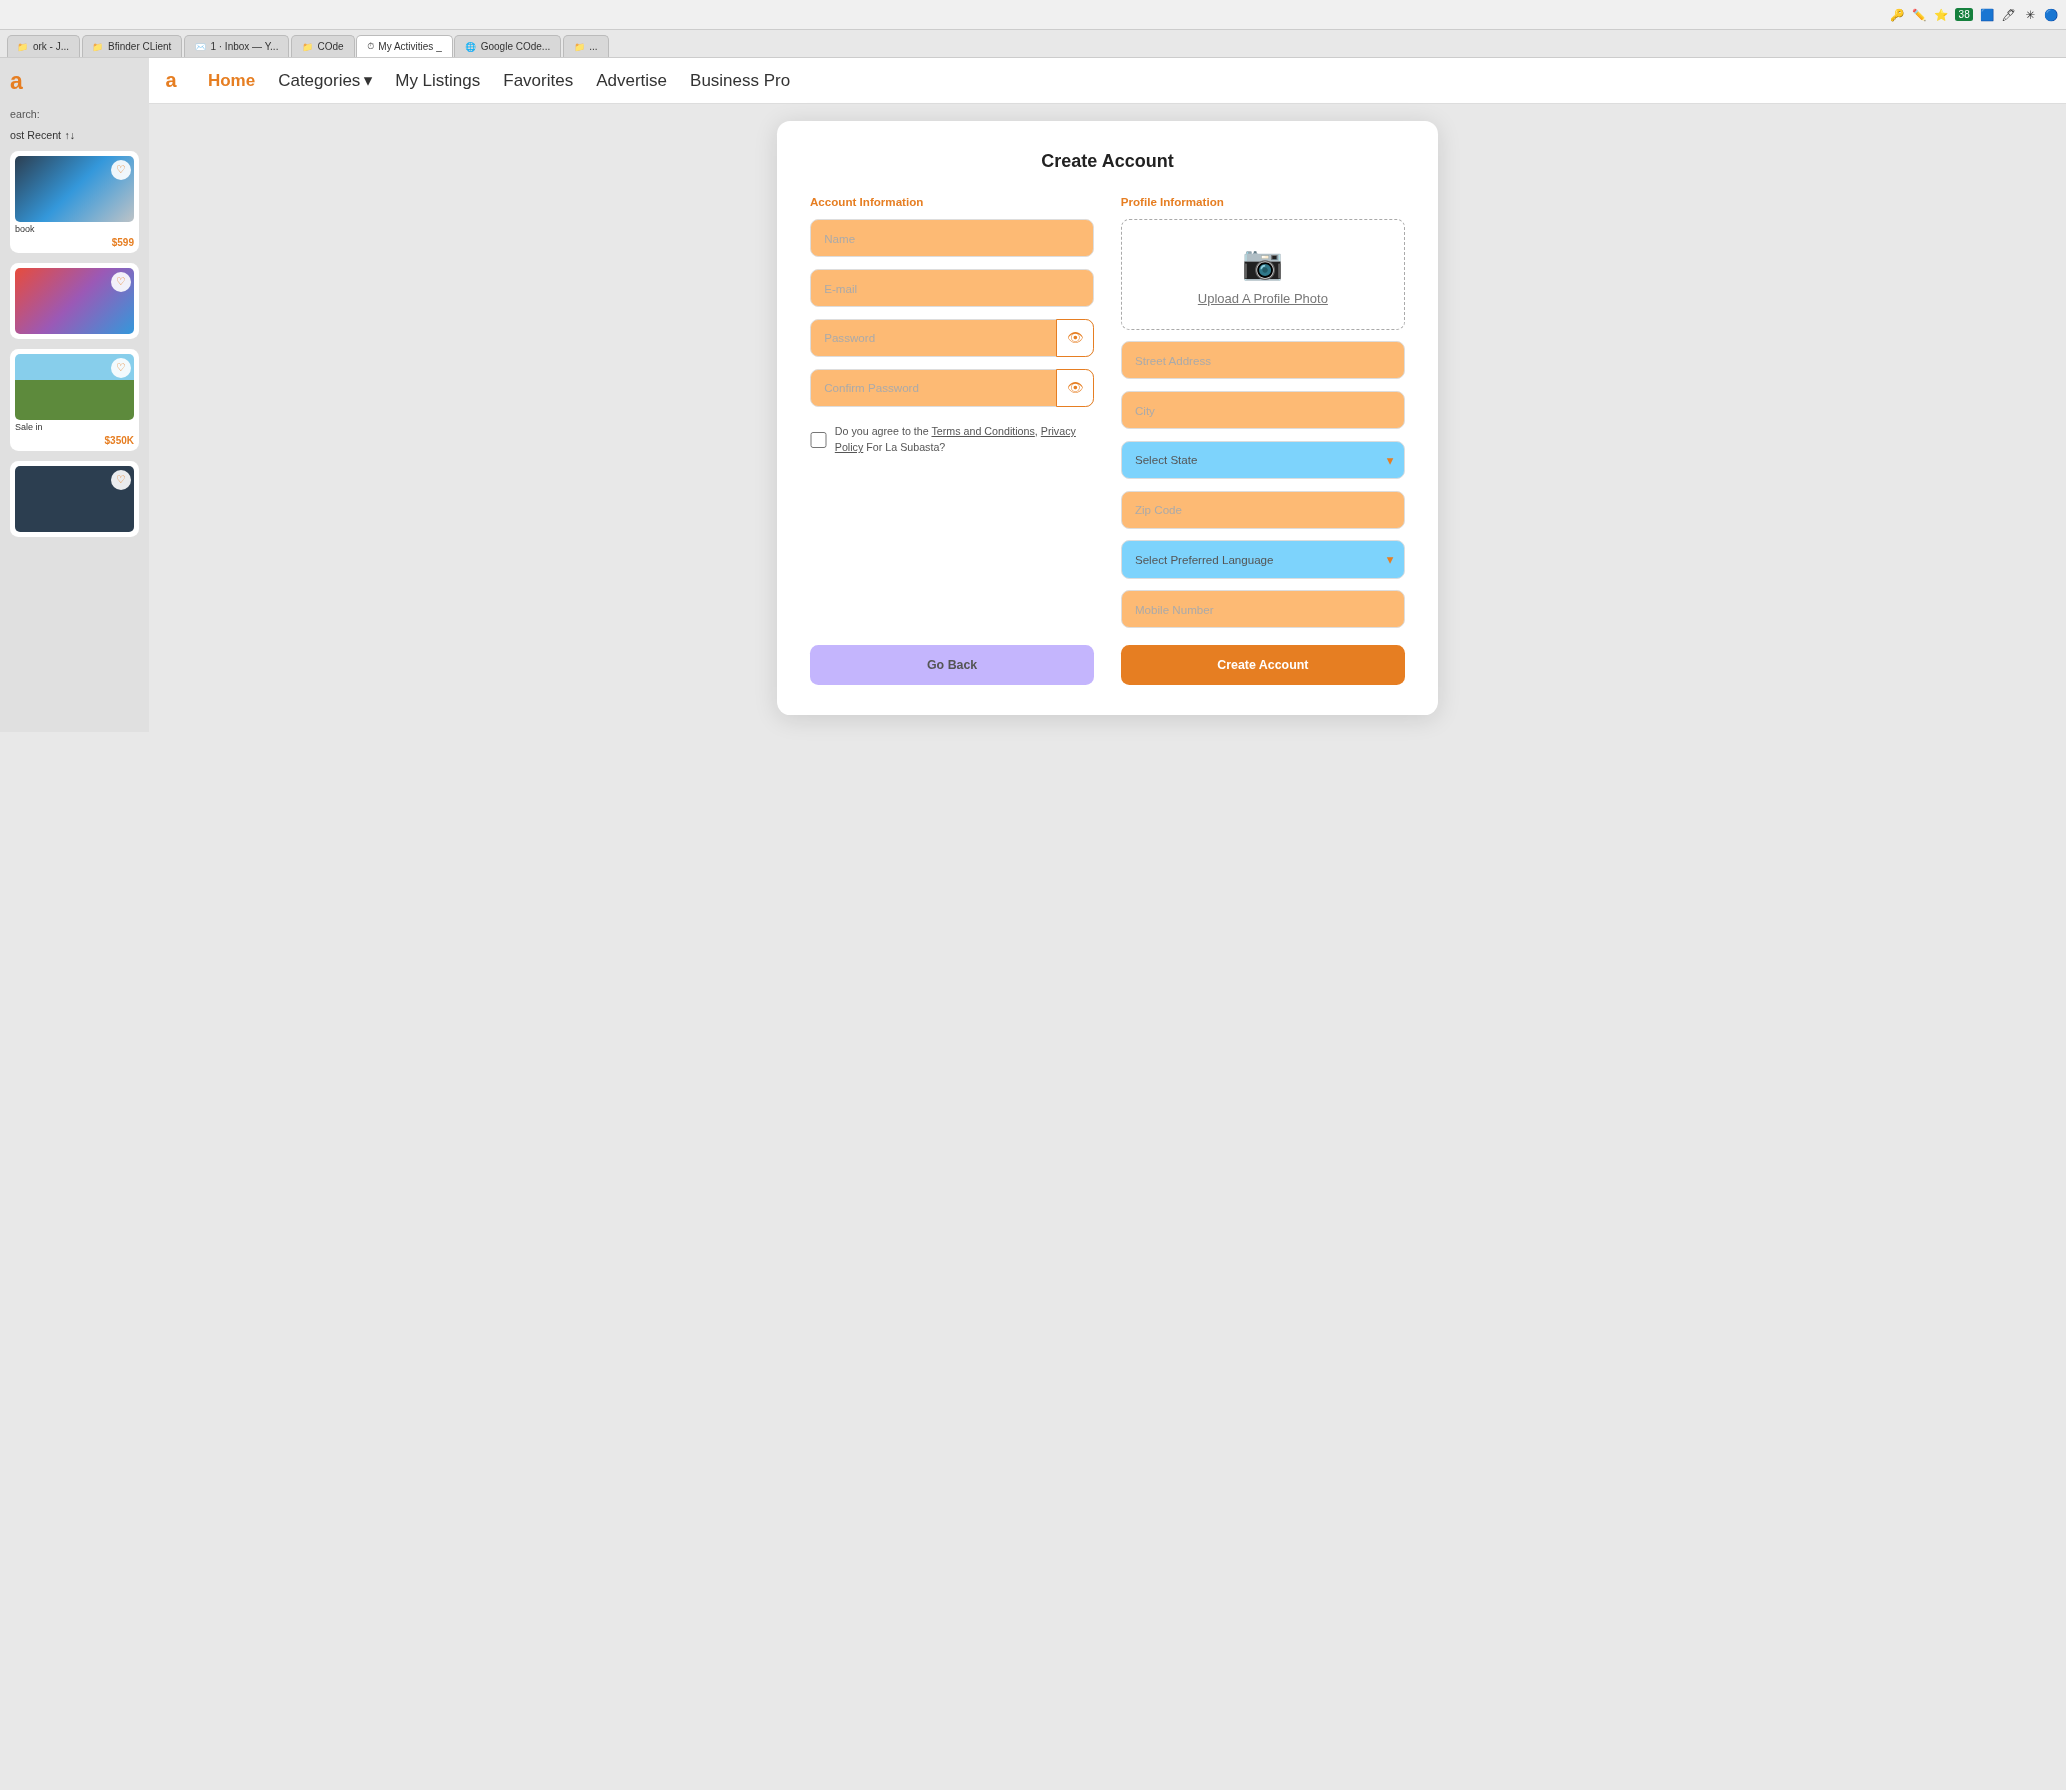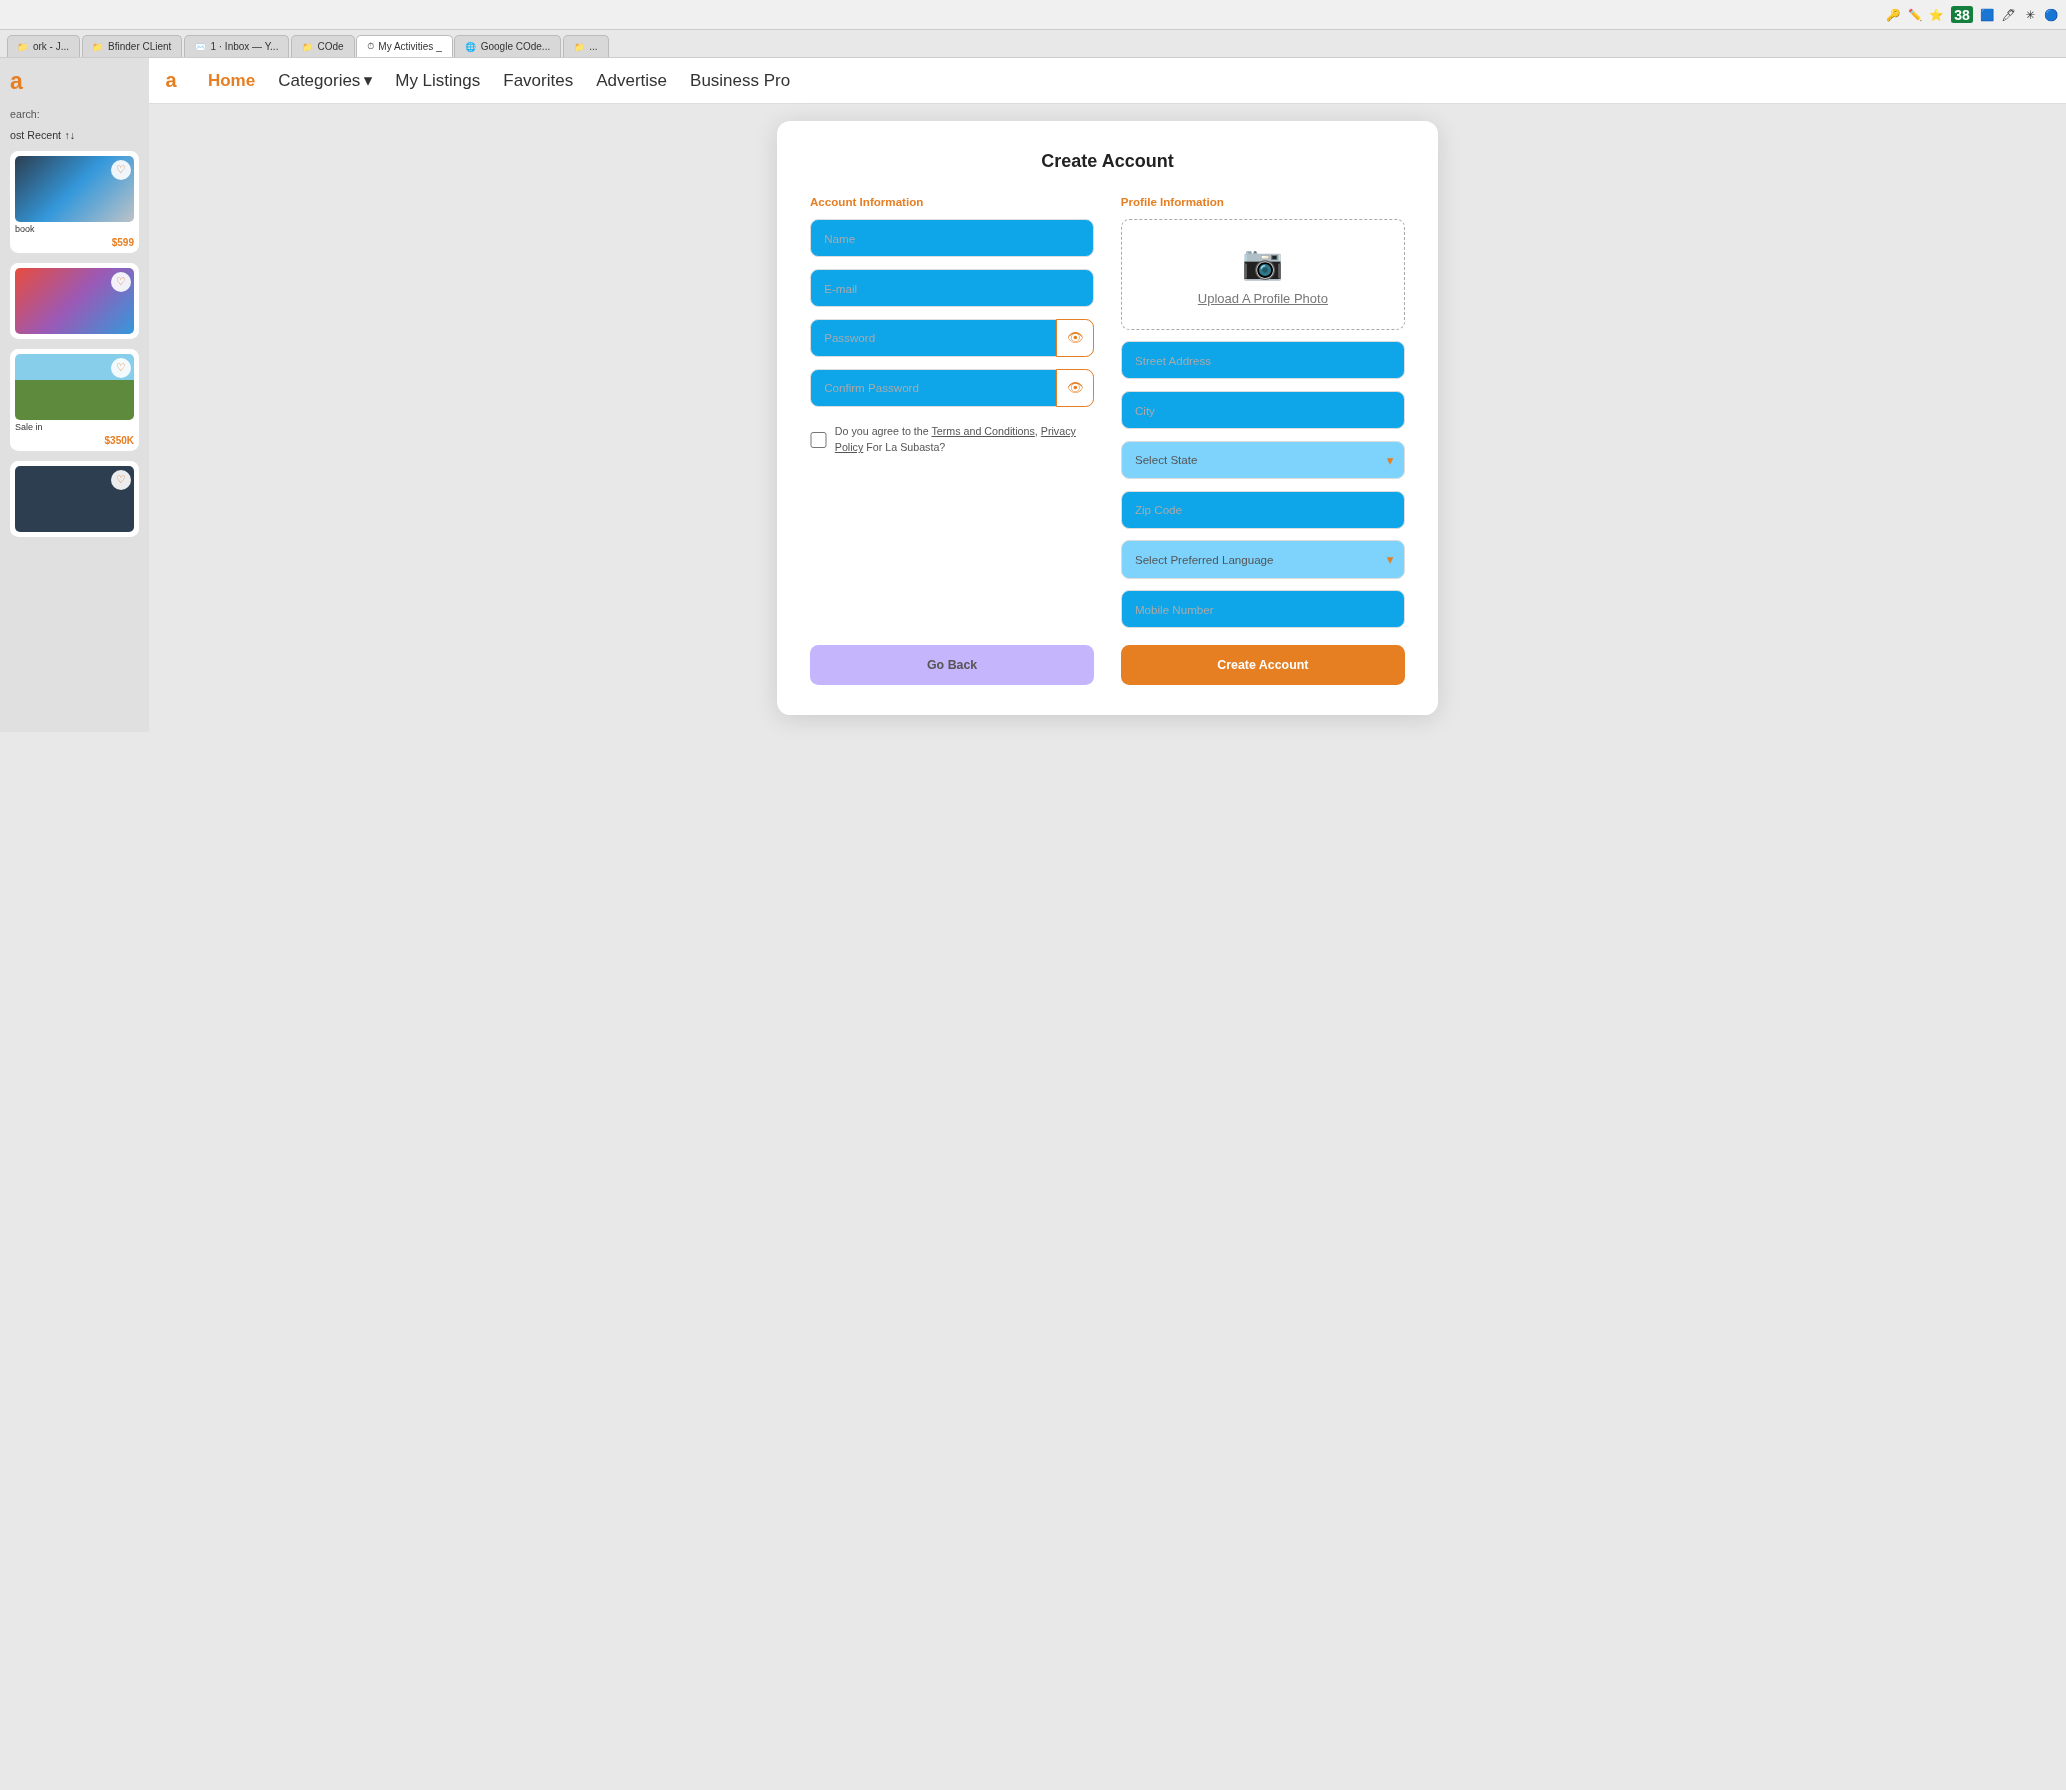--- a/index.html
+++ b/index.html
@@ -36,22 +36,22 @@
       display: flex;
       align-items: center;
       justify-content: center;
       font-size: 11.6px;
       cursor: pointer;
     }
 
     .badge {
       background: #15803d;
       color: white;
-      font-size: 14px;
-      font-weight: bold;
+      font-size: 10px;
+      font-weight: normal;
       padding: 0.8px 3.3px;
       border-radius: 2.5px;
     }
 
     
     .tab-bar {
       background: #e8e8e8;
       border-bottom: 0.8px solid #ccc;
       display: flex;
       align-items: center;
@@ -272,21 +272,21 @@
     }
 
     .input-field {
       width: 100%;
       padding: 11.6px 13.2px;
       border: 1.2px solid #ddd;
       border-radius: 8.3px;
       font-size: 11.6px;
       color: #333;
       outline: none;
-      background: #0ea5e9;
+      background: #fdba74;
       transition: border-color 0.2s;
     }
 
     .input-field::placeholder {
       color: #aaa;
     }
 
     .password-wrapper {
       position: relative;
       display: flex;

